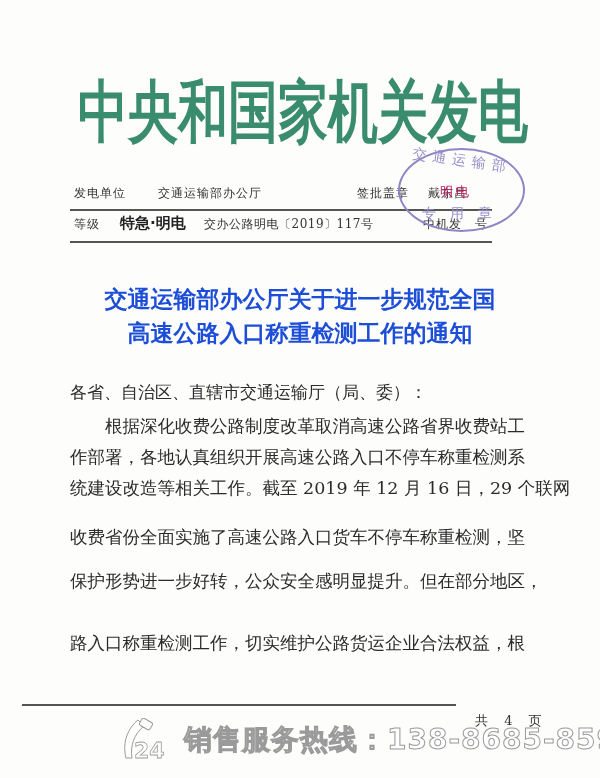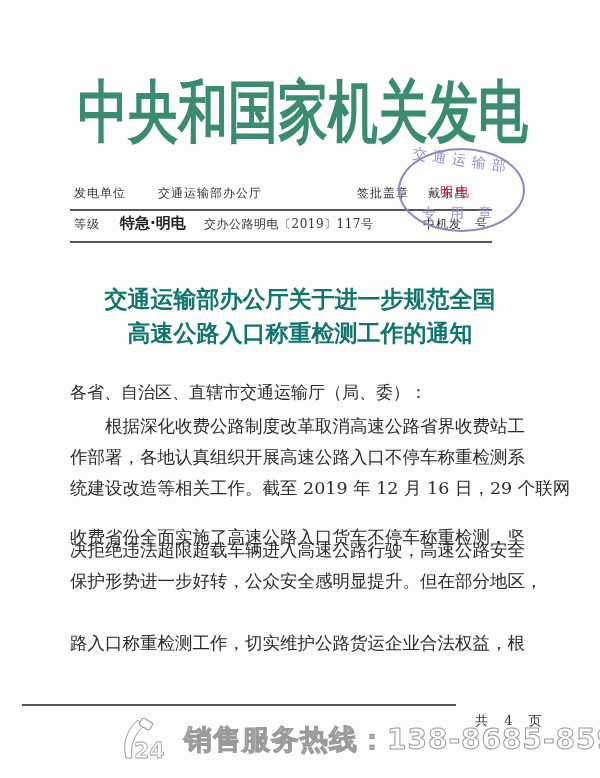--- a/index.html
+++ b/index.html
@@ -44,21 +44,21 @@
   }
   .stamp-top, .stamp-bottom {
     position: absolute; color: #958dc8; font-size: 14px; white-space: nowrap; letter-spacing: 6px;
   }
   .stamp-top { left: 412px; top: 152px; transform: rotate(8deg); }
   .stamp-mid { position: absolute; left: 440px; top: 183px; color: #be185d; font-size: 13px; letter-spacing: 3px; }
   .stamp-bottom { left: 422px; top: 205px; letter-spacing: 14px; }
 
   .title {
     position: absolute; left: 60px; width: 480px; text-align: center;
-    font-family: "DejaVu Serif", serif; font-weight: bold; font-size: 23px; color: #0f766e;
+    font-family: "DejaVu Serif", serif; font-weight: bold; font-size: 23px; color: #1d4ed8;
     white-space: nowrap;
   }
   .title-1 { top: 284px; }
   .title-2 { top: 318px; }
 
   .salutation { position: absolute; left: 70px; top: 381px; font-size: 17px; white-space: nowrap; color: #2b2b2b; }
 
   .body-line {
     position: absolute; left: 70px; width: 446px; font-size: 17.5px; white-space: nowrap; color: #2b2b2b;
     text-align-last: justify; text-align: justify;
@@ -108,21 +108,20 @@
 
   <div class="title title-1">交通运输部办公厅关于进一步规范全国</div>
   <div class="title title-2">高速公路入口称重检测工作的通知</div>
 
   <div class="salutation">各省、自治区、直辖市交通运输厅（局、委）：</div>
 
   <div class="body-line" style="top:414px">　　根据深化收费公路制度改革取消高速公路省界收费站工</div>
   <div class="body-line" style="top:445px">作部署，各地认真组织开展高速公路入口不停车称重检测系</div>
   <div class="body-line" style="top:476px">统建设改造等相关工作。截至 2019 年 12 月 16 日，29 个联网</div>
   <div class="body-line" style="top:525px">收费省份全面实施了高速公路入口货车不停车称重检测，坚</div>
-  <div class="body-line" style="top:538px">决拒绝违法超限超载车辆进入高速公路行驶，高速公路安全</div>
   <div class="body-line" style="top:569px">保护形势进一步好转，公众安全感明显提升。但在部分地区，</div>
   <div class="body-line" style="top:631px">路入口称重检测工作，切实维护公路货运企业合法权益，根</div>
 
   <div class="rule rule-3"></div>
   <div class="pages">共 4 页</div>
 
   <div class="watermark">
     <div class="wm-logo">
       <svg width="60" height="44" viewBox="0 0 60 44">
         <path d="M20 2 C10 10, 4 24, 8 40 L14 40 C12 28, 16 16, 26 8 Z" fill="#fff" stroke="#9a9a9a" stroke-width="1"></path>

